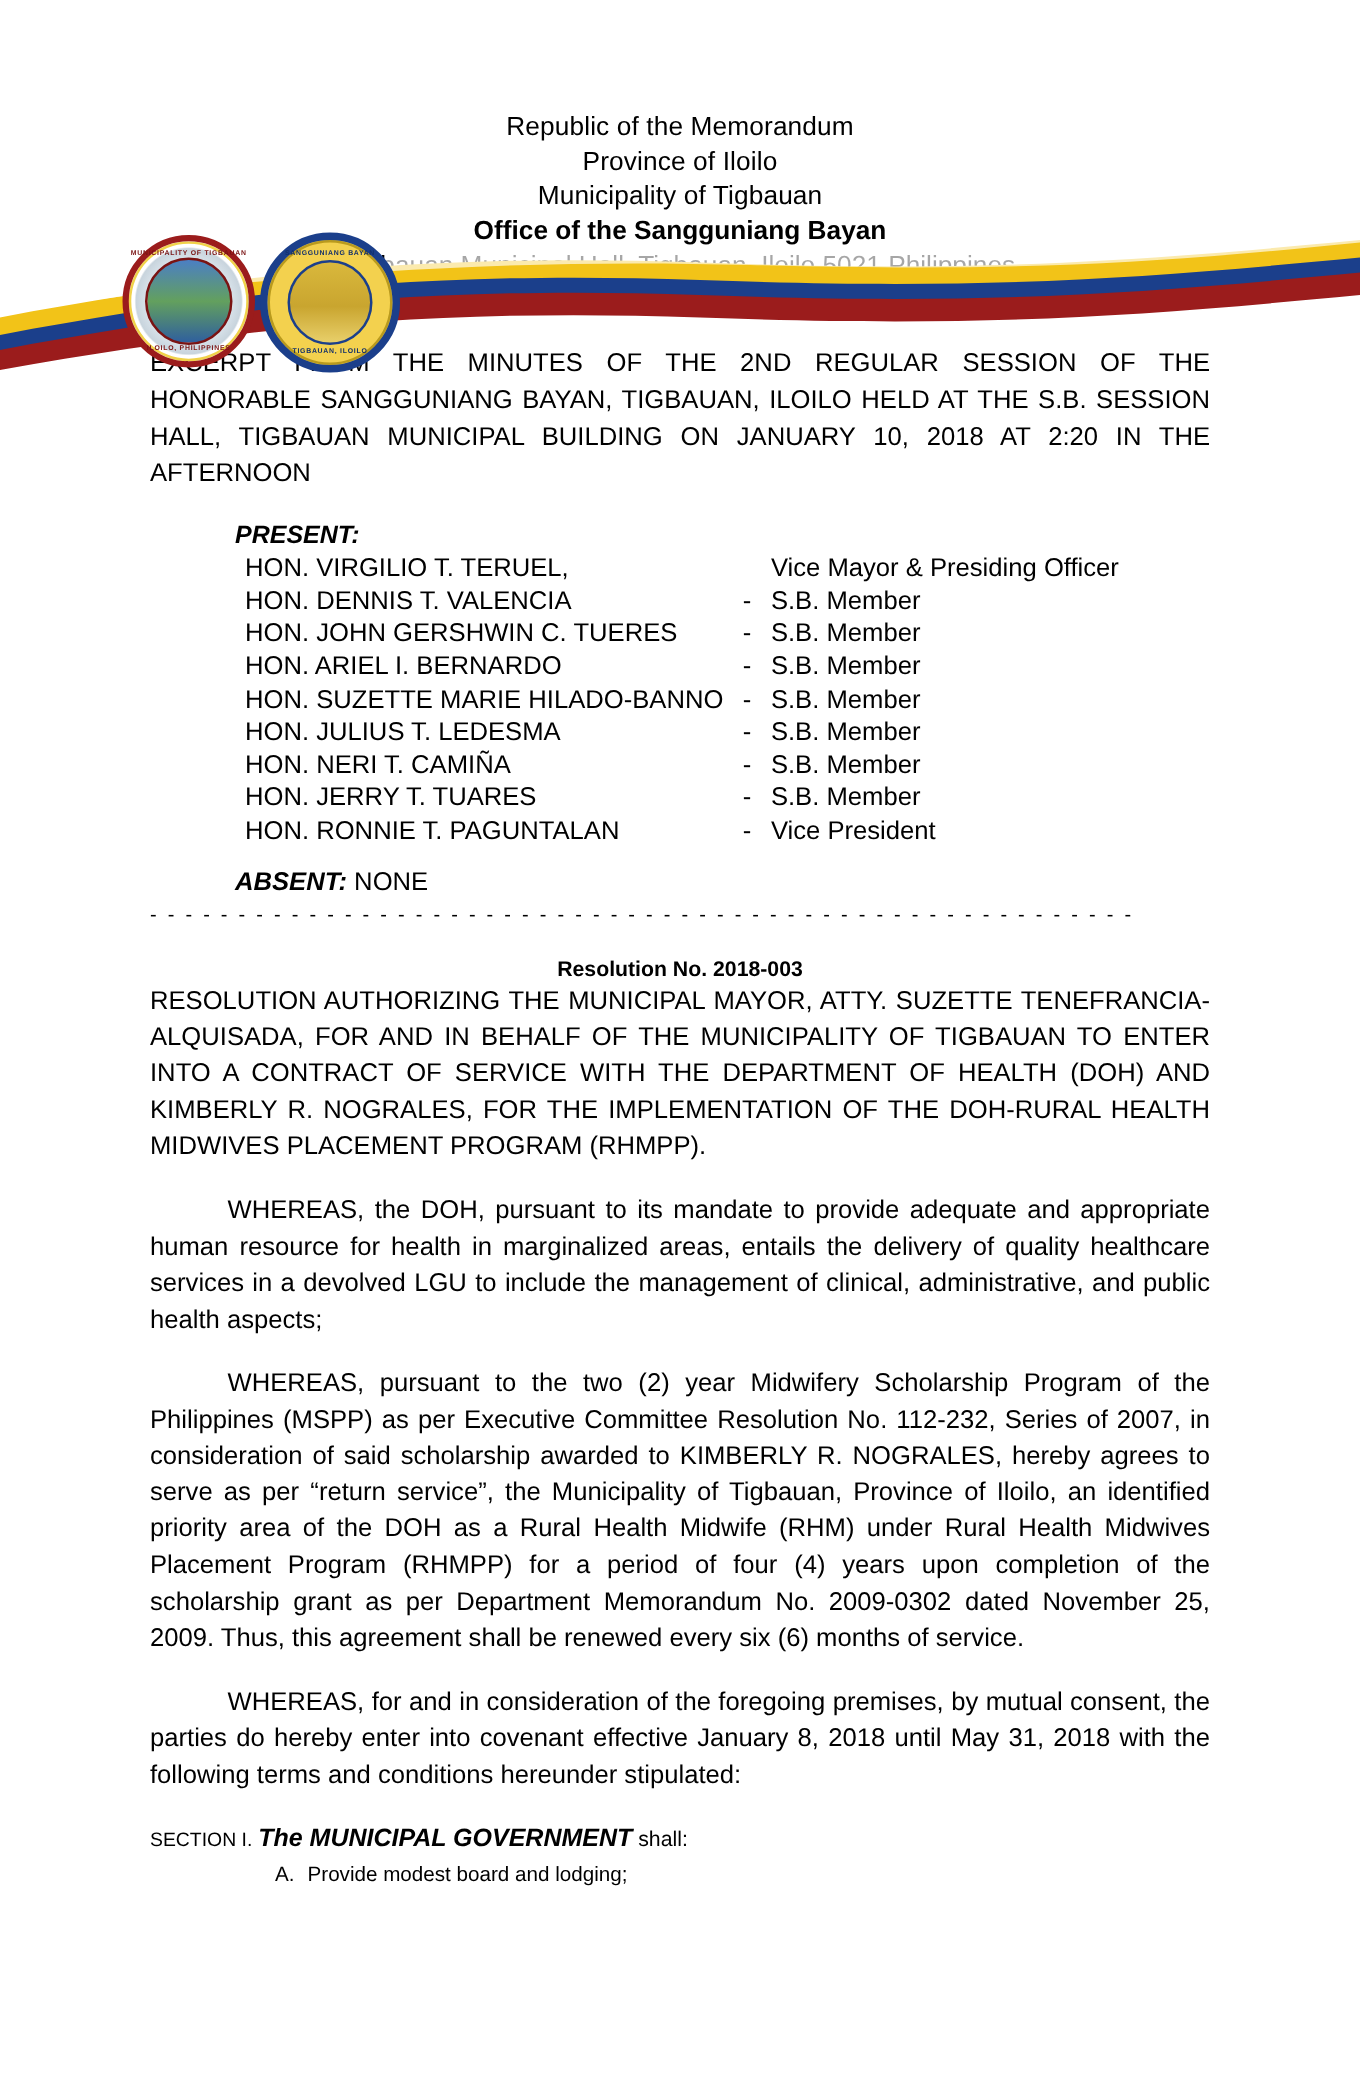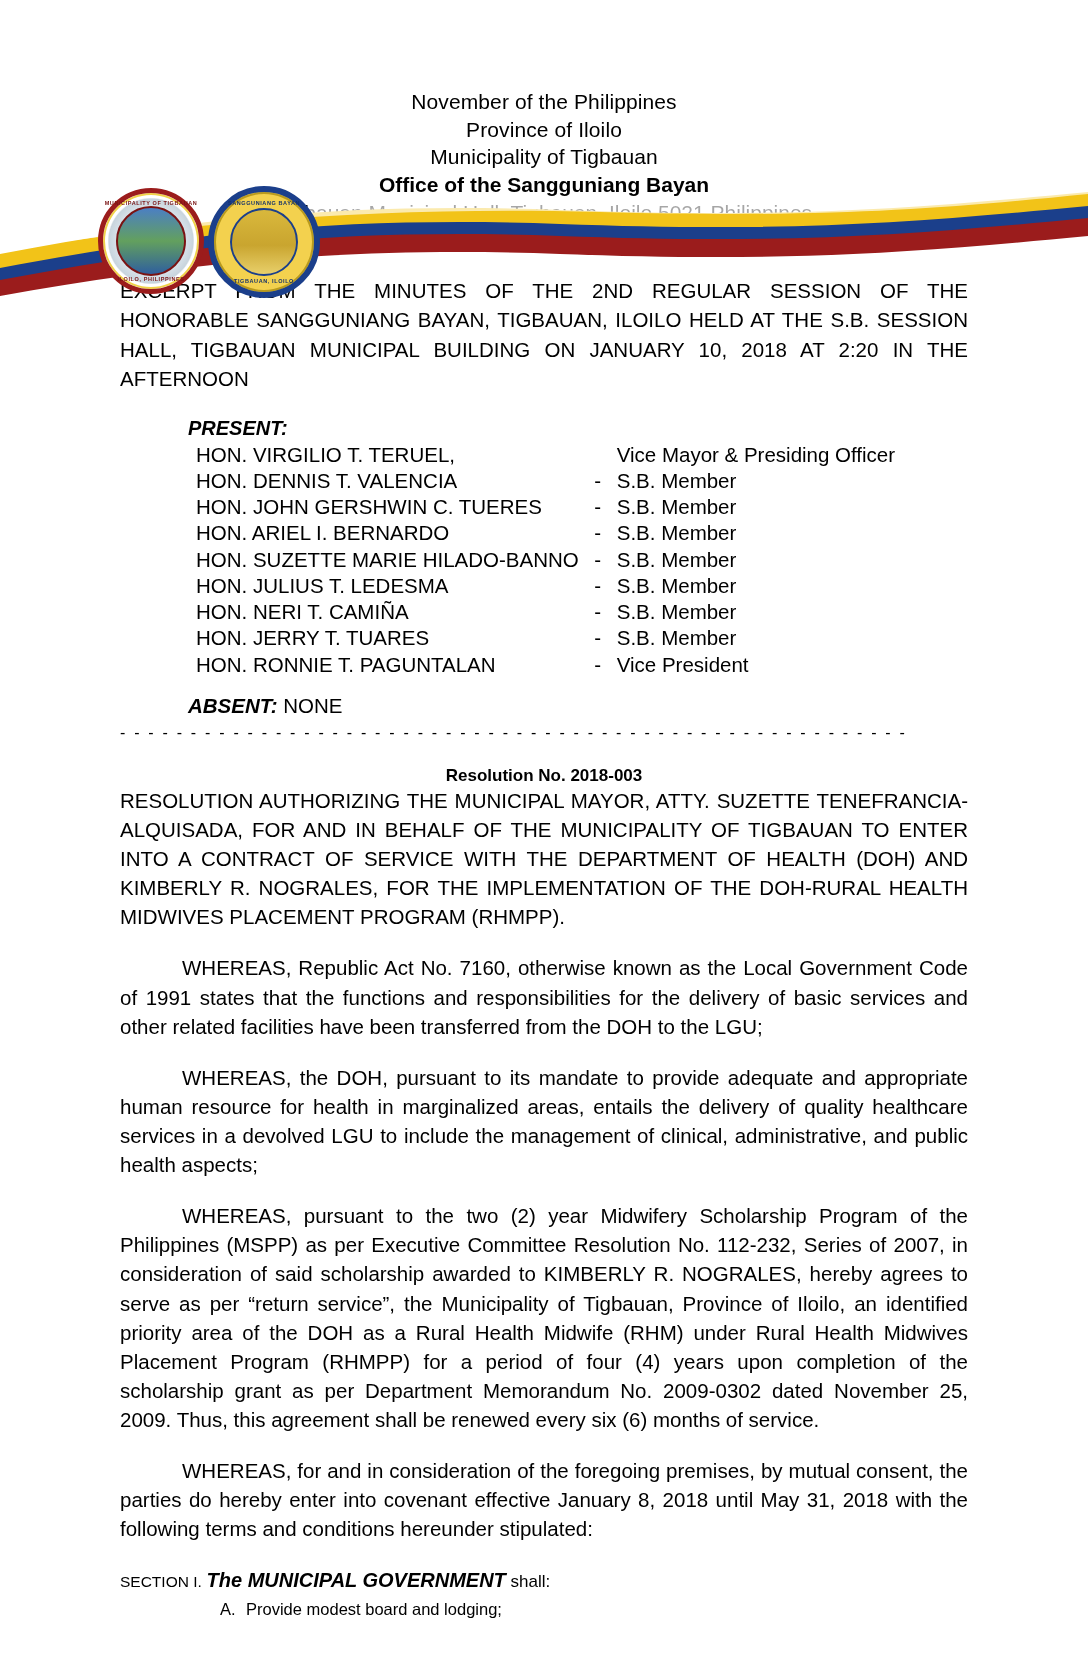--- a/index.html
+++ b/index.html
@@ -209,21 +209,21 @@
     left: 0;
     top: 0;
   }
 </style>
 </head>
 <body>
 
 <div class="page">
 
   <div class="letterhead">
-    <div class="lh-line">November of the Philippines</div>
+    <div class="lh-line">Republic of the Memorandum</div>
     <div class="lh-line">Province of Iloilo</div>
     <div class="lh-line">Municipality of Tigbauan</div>
     <div class="lh-office">Office of the Sangguniang Bayan</div>
     <div class="lh-addr">Tigbauan Municipal Hall, Tigbauan, Iloilo 5021 Philippines</div>
     <div class="lh-contact">
       <span>(033) 511-8530</span>
       <span class="lh-email">sbtigbauan@yahoo.com</span>
     </div>
   </div>
 
@@ -306,21 +306,20 @@
       <b>ABSENT:</b>
       <span>NONE</span>
     </div>
 
     <div class="dashrule">- - - - - - - - - - - - - - - - - - - - - - - - - - - - - - - - - - - - - - - - - - - - - - - - - - - - - - - -</div>
 
     <div class="reso-no">Resolution No. 2018-003</div>
 
     <div class="reso-title">RESOLUTION AUTHORIZING THE MUNICIPAL MAYOR, ATTY. SUZETTE  TENEFRANCIA-ALQUISADA, FOR AND IN BEHALF OF THE MUNICIPALITY OF TIGBAUAN TO ENTER INTO A CONTRACT OF SERVICE WITH THE DEPARTMENT OF HEALTH  (DOH)  AND KIMBERLY R. NOGRALES, FOR THE IMPLEMENTATION OF THE DOH-RURAL HEALTH MIDWIVES PLACEMENT PROGRAM (RHMPP).</div>
 
-    <div class="para">WHEREAS, Republic Act No. 7160, otherwise known as the Local Government Code of 1991 states that the functions and responsibilities for the delivery of basic services and other related facilities have been transferred from the DOH to the LGU;</div>
     <div class="para">WHEREAS, the DOH, pursuant to its mandate to provide adequate and appropriate human resource for health in marginalized areas, entails the delivery of quality healthcare services in a devolved LGU to include the management of clinical, administrative, and public health aspects;</div>
     <div class="para">WHEREAS, pursuant to the two (2) year Midwifery Scholarship Program of the Philippines (MSPP) as per Executive Committee Resolution No. 112-232, Series of 2007, in consideration of said scholarship awarded to KIMBERLY R. NOGRALES,  hereby agrees to serve as per “return service”, the Municipality of Tigbauan, Province of Iloilo, an identified priority area of the DOH as a Rural Health Midwife (RHM) under Rural Health Midwives Placement Program (RHMPP) for a period of four (4) years upon completion of the scholarship grant as per Department Memorandum No. 2009-0302 dated November 25, 2009. Thus, this agreement shall be renewed every six (6) months of service.</div>
     <div class="para">WHEREAS, for and in consideration of the foregoing premises, by mutual consent, the parties do hereby enter into covenant effective January 8, 2018 until May  31, 2018 with the following terms and conditions hereunder stipulated:</div>
 
     <div class="section-head">
       <span class="sec-label">SECTION I.</span>
       <span class="sec-sub">The MUNICIPAL GOVERNMENT</span>
       <span class="sec-tail">shall:</span>
     </div>
 

